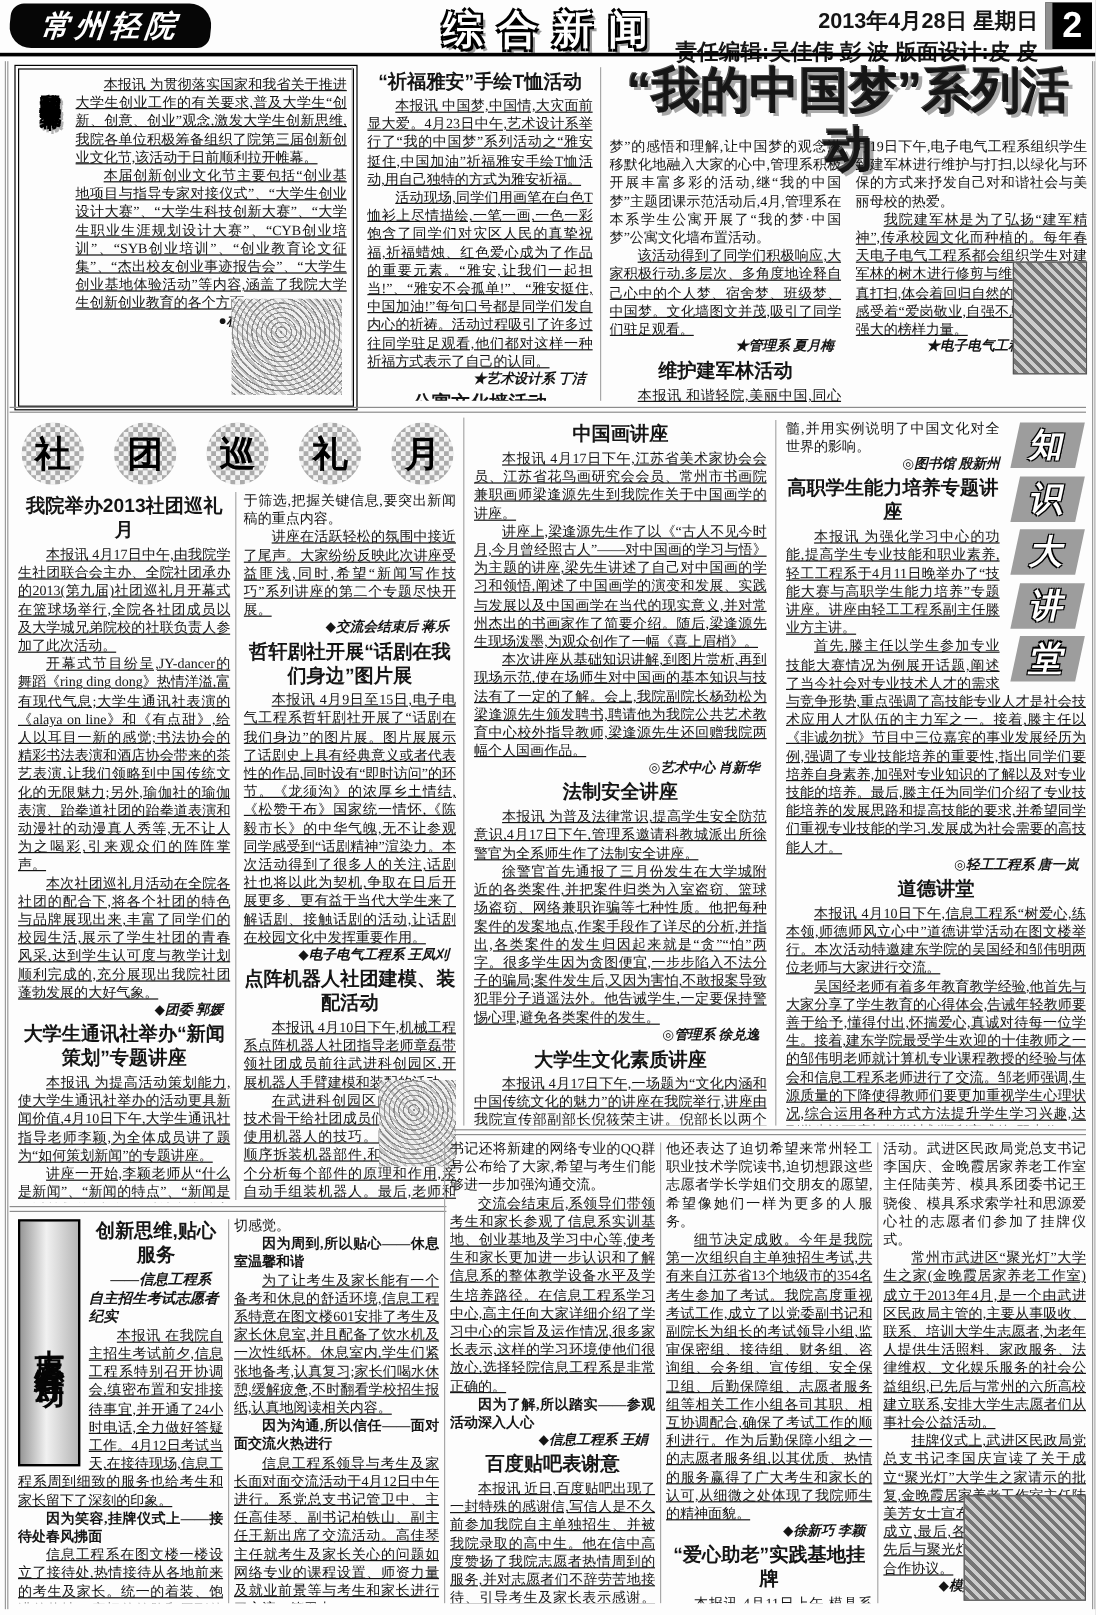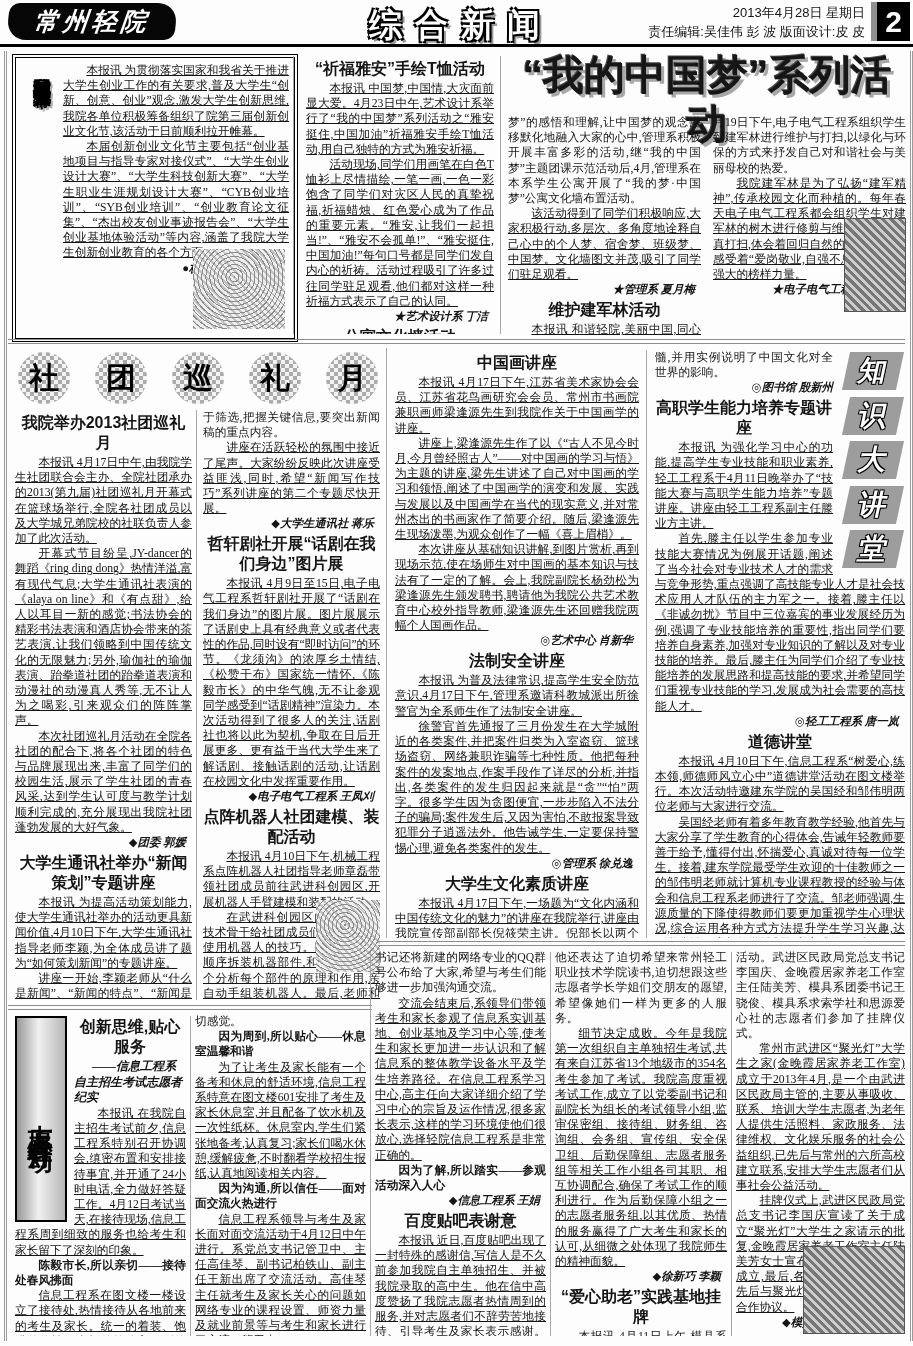--- a/index.html
+++ b/index.html
@@ -8,21 +8,21 @@
 
   
   .logo{position:absolute;left:8px;top:3px;width:168px;height:37px;background:#060606;
         border-radius:10px 20px 10px 20px;transform:skewX(-6deg);display:flex;align-items:center;justify-content:center;}
   .logo span{color:#fff;font-family:"Liberation Sans",sans-serif;font-weight:bold;font-style:italic;
         font-size:25px;letter-spacing:4px;}
   .section-title{position:absolute;left:296px;top:3px;width:330px;text-align:center;
         font-family:"Liberation Sans",sans-serif;font-size:33px;font-weight:900;letter-spacing:13px;color:#fff;
         text-shadow:-2px -2px 0 #000,2px -2px 0 #000,-2px 2px 0 #000,2px 2px 0 #000,4px 4px 0 #9a9a9a;}
   .mast-right{position:absolute;right:48px;top:4px;text-align:right;
-        font-family:"Liberation Sans",sans-serif;font-weight:normal;font-size:13px;line-height:1.45;margin-left:48px;}
+        font-family:"Liberation Sans",sans-serif;font-weight:bold;font-size:18px;line-height:1.45;margin-left:48px;}
   .pagenum{position:absolute;right:3px;top:2px;width:33px;height:39px;background:#000;border-left:6px solid #8f8f8f;
         color:#fff;font-family:"Liberation Sans",sans-serif;font-weight:bold;font-size:30px;text-align:center;line-height:39px;}
   .mast-rule{position:absolute;left:0;top:44px;width:913px;height:3px;background:#000;}
   .frame{position:absolute;left:4px;top:51px;width:903px;height:1290px;
         border-left:3px double #9a9a9a;border-right:3px double #9a9a9a;pointer-events:none;}
 
   
   .b{font-size:11.7px;line-height:1.3;text-align:justify;}
   .b-para{text-indent:2em;text-decoration:underline;}
   .b-cont{text-indent:0;}
@@ -167,21 +167,21 @@
       <div class="b b-para">本次社团巡礼月活动在全院各社团的配合下,将各个社团的特色与品牌展现出来,丰富了同学们的校园生活,展示了学生社团的青春风采,达到学生认可度与教学计划顺利完成的,充分展现出我院社团蓬勃发展的大好气象。</div>
       <div class="b b-byline">◆团委 郭媛</div>
       <div class="b b-title">大学生通讯社举办“新闻策划”专题讲座</div>
       <div class="b b-para">本报讯 为提高活动策划能力,使大学生通讯社举办的活动更具新闻价值,4月10日下午,大学生通讯社指导老师李颖,为全体成员讲了题为“如何策划新闻”的专题讲座。</div>
       <div class="b b-para">讲座一开始,李颖老师从“什么是新闻”、“新闻的特点”、“新闻是可以策划的”出发,同时结合生动案例,让大家既了解了新闻写作与策划的基本常识与技巧。同时就如何写好一篇新闻稿,李老师提出要善于归纳和梳理信息,善</div>
     </section>
   <section class="ml2">
     <div class="sketch robot-sketch"></div>
   <div class="b b-cont">于筛选,把握关键信息,要突出新闻稿的重点内容。</div>
       <div class="b b-para">讲座在活跃轻松的氛围中接近了尾声。大家纷纷反映此次讲座受益匪浅,同时,希望“新闻写作技巧”系列讲座的第二个专题尽快开展。</div>
-      <div class="b b-byline">◆大学生通讯社 蒋乐</div>
+      <div class="b b-byline">◆交流会结束后 蒋乐</div>
       <div class="b b-title">哲轩剧社开展“话剧在我们身边”图片展</div>
       <div class="b b-para">本报讯 4月9日至15日,电子电气工程系哲轩剧社开展了“话剧在我们身边”的图片展。图片展展示了话剧史上具有经典意义或者代表性的作品,同时设有“即时访问”的环节。《龙须沟》的浓厚乡土情结,《松赞干布》国家统一情怀,《陈毅市长》的中华气魄,无不让参观同学感受到“话剧精神”渲染力。本次活动得到了很多人的关注,话剧社也将以此为契机,争取在日后开展更多、更有益于当代大学生来了解话剧、接触话剧的活动,让话剧在校园文化中发挥重要作用。</div>
       <div class="b b-byline">◆电子电气工程系 王凤刈</div>
       <div class="b b-title">点阵机器人社团建模、装配活动</div>
       <div class="b b-para">本报讯 4月10日下午,机械工程系点阵机器人社团指导老师章磊带领社团成员前往武进科创园区,开展机器人手臂建模和装配的活动。</div>
       <div class="b b-para">在武进科创园区内,企业相关技术骨干给社团成员们讲解了操作使用机器人的技巧。随后,大家按顺序拆装机器部件,和老师一起逐个分析每个部件的原理和作用,亲自动手组装机器人。最后,老师和技术骨干与同学们分享了各自的心得体会。</div>
     </section>
   <div class="vr" id="vr3"></div>
   <div class="vr" id="vr4"></div>
   <section class="mr1">
@@ -220,21 +220,21 @@
   <div class="hdiv" id="hd2"></div>
   <div class="hdiv" id="hd3"></div>
 
   <section class="bot1">
     <div class="vol">
       <span class="vol-text">志愿者在行动</span>
     </div>
   <div class="b b-title">创新思维,贴心服务</div>
       <div class="b b-script">——信息工程系自主招生考试志愿者纪实</div>
       <div class="b b-para">本报讯 在我院自主招生考试前夕,信息工程系特别召开协调会,缜密布置和安排接待事宜,并开通了24小时电话,全力做好答疑工作。4月12日考试当天,在接待现场,信息工程系周到细致的服务也给考生和家长留下了深刻的印象。</div>
-      <div class="b b-sub">陈毅市长,所以亲切——接待处春风拂面</div>
+      <div class="b b-sub">因为笑容,挂牌仪式上——接待处春风拂面</div>
       <div class="b b-para">信息工程系在图文楼一楼设立了接待处,热情接待从各地前来的考生及家长。统一的着装、饱满的热情、亲切的笑脸和周到的服务给大家带来了春风拂面的亲</div>
     </section>
   <div class="vr" id="vr6"></div>
   <section class="bot2">
       <div class="b b-cont">切感觉。</div>
       <div class="b b-sub">因为周到,所以贴心——休息室温馨和谐</div>
       <div class="b b-para">为了让考生及家长能有一个备考和休息的舒适环境,信息工程系特意在图文楼601安排了考生及家长休息室,并且配备了饮水机及一次性纸杯。休息室内,学生们紧张地备考,认真复习;家长们喝水休憩,缓解疲惫,不时翻看学校招生报纸,认真地阅读相关内容。</div>
       <div class="b b-sub">因为沟通,所以信任——面对面交流火热进行</div>
       <div class="b b-para">信息工程系领导与考生及家长面对面交流活动于4月12日中午进行。系党总支书记管卫中、主任高佳琴、副书记柏铁山、副主任王新出席了交流活动。高佳琴主任就考生及家长关心的问题如网络专业的课程设置、师资力量及就业前景等与考生和家长进行了交流。管卫中</div>
     </section>

